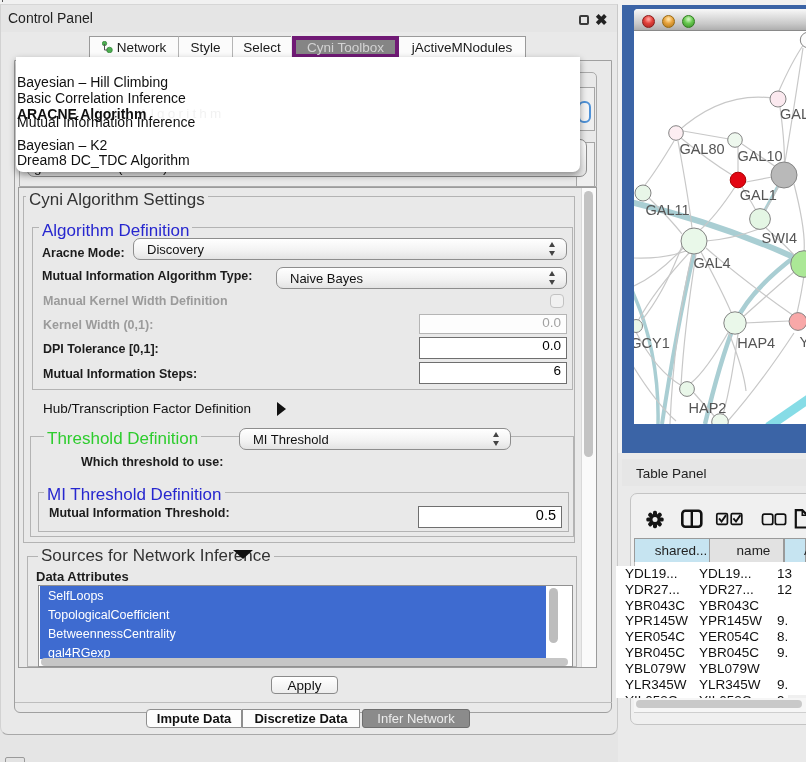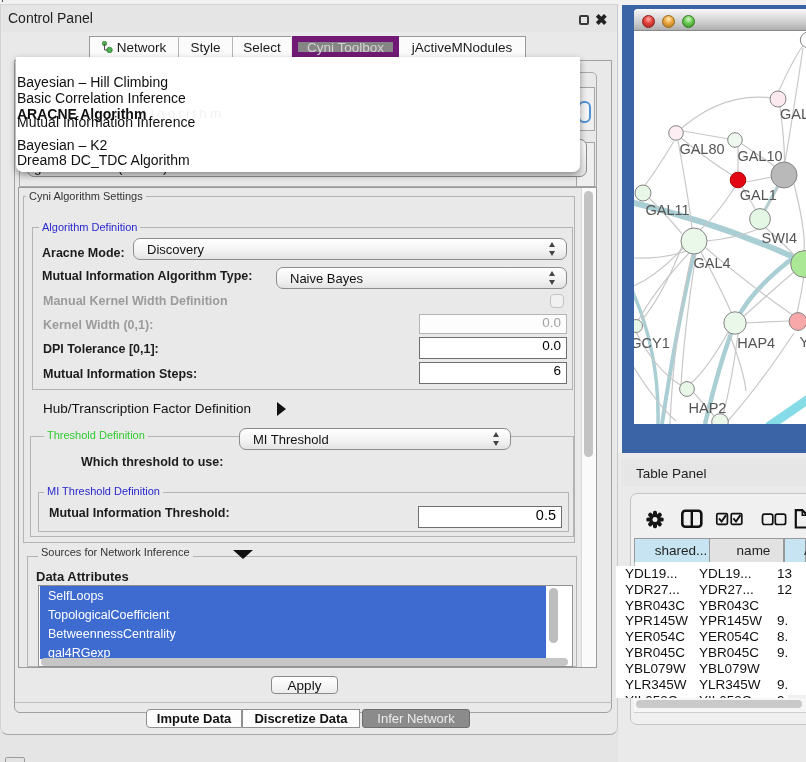--- a/index.html
+++ b/index.html
@@ -16,21 +16,21 @@
 
 .tab { height:22px; font-size:13.5px; color:#1a1a1a; display:flex; align-items:center; justify-content:center;
   background:#fbfbfb; border-top:1px solid #9a9a9a; border-bottom:1px solid #9a9a9a; }
 
 #dropdown { left:16px; top:57px; width:564px; height:115px; background:#ffffff;
   border-radius:0 0 7px 7px; box-shadow:0 3px 7px rgba(0,0,0,0.4); z-index:50; }
 #dropdown .ph { position:absolute; top:2px; width:100%; text-align:center; font-size:13px; color:#b4b4b4; }
 #dropdown .it { position:absolute; left:1px; font-size:14px; color:#101010; white-space:nowrap; }
 
 .gb { border:1px solid #b3b3b3; }
-.gblabel { position:absolute; background:#e9e9e9; padding:0 3px; font-size:11px; color:#333; white-space:nowrap; }
+.gblabel { position:absolute; background:#e9e9e9; padding:0 3px; font-size:17px; color:#333; white-space:nowrap; }
 .blab { color:#2727cf; }
 .glab { color:#2ecc2e; }
 .boldlab { position:absolute; font-size:12.5px; font-weight:bold; color:#1c1c1c; white-space:nowrap; }
 .graylab { color:#9b9b9b; }
 
 .combo { position:absolute; border:1px solid #8d8d8d; border-radius:7px;
   background:linear-gradient(#ffffff,#f2f2f2 60%,#e3e3e3); font-size:13px; color:#111; }
 .combo .ctext { position:absolute; left:13px; top:3px; white-space:nowrap; }
 .spin { position:absolute; right:10px; top:50%; width:7px; height:14px; margin-top:-7px; }
 .spin:before { content:""; position:absolute; left:0; top:0; border-left:3.5px solid transparent; border-right:3.5px solid transparent; border-bottom:5px solid #444; }
@@ -78,21 +78,21 @@
 <div class="abs" id="btn-close">✖</div>
 
 <div class="abs tab" style="left:89px;top:36px;width:89px;border-left:1px solid #9a9a9a;">
   <svg width="11" height="12" viewBox="0 0 11 12" style="margin-right:4px;">
     <circle cx="2.5" cy="2.5" r="2.2" fill="#4caf50" stroke="#2e7d32" stroke-width="0.7"></circle>
     <circle cx="7.5" cy="9" r="2.8" fill="#4caf50" stroke="#2e7d32" stroke-width="0.7"></circle>
     <path d="M2.5 3 L2.5 9 L5 9" stroke="#555" stroke-width="1" fill="none"></path>
   </svg>Network</div>
 <div class="abs tab" style="left:178px;top:36px;width:54px;border-left:1px solid #b5b5b5;">Style</div>
 <div class="abs tab" style="left:232px;top:36px;width:59px;border-left:1px solid #b5b5b5;">Select</div>
-<div class="abs tab" style="left:292px;top:36px;width:107px;background:#858585;color:#d3d3d3;border:6px solid #701a75;">Cyni Toolbox</div>
+<div class="abs tab" style="left:292px;top:36px;width:107px;background:#858585;color:#d3d3d3;border:4px solid #701a75;">Cyni Toolbox</div>
 <div class="abs tab" style="left:399px;top:36px;width:127px;border-right:1px solid #9a9a9a;">jActiveMNodules</div>
 
 <div class="abs gb" style="left:19px;top:72px;width:578px;height:115px;border-radius:5px 5px 0 0;border-color:#a9a9a9;"></div>
 <div class="abs" style="left:576px;top:87px;width:19px;height:44px;border:1px solid #a5a5a5;background:#efefef;"></div>
 <div class="abs" style="left:576px;top:142px;width:19px;height:45px;border:1px solid #a5a5a5;background:#efefef;"></div>
 <div class="abs" style="left:578px;top:101px;width:13px;height:22px;border:2.5px solid #4f92d8;border-radius:6px;background:#f5f5f5;"></div>
 <div class="abs combo" style="left:27px;top:139px;width:560px;height:38px;border-radius:7px;">
     <span style="position:absolute;left:6px;top:19.5px;font-size:13.5px;color:#111;">gal-filtered.sif (default)</span>
   </div>
 

